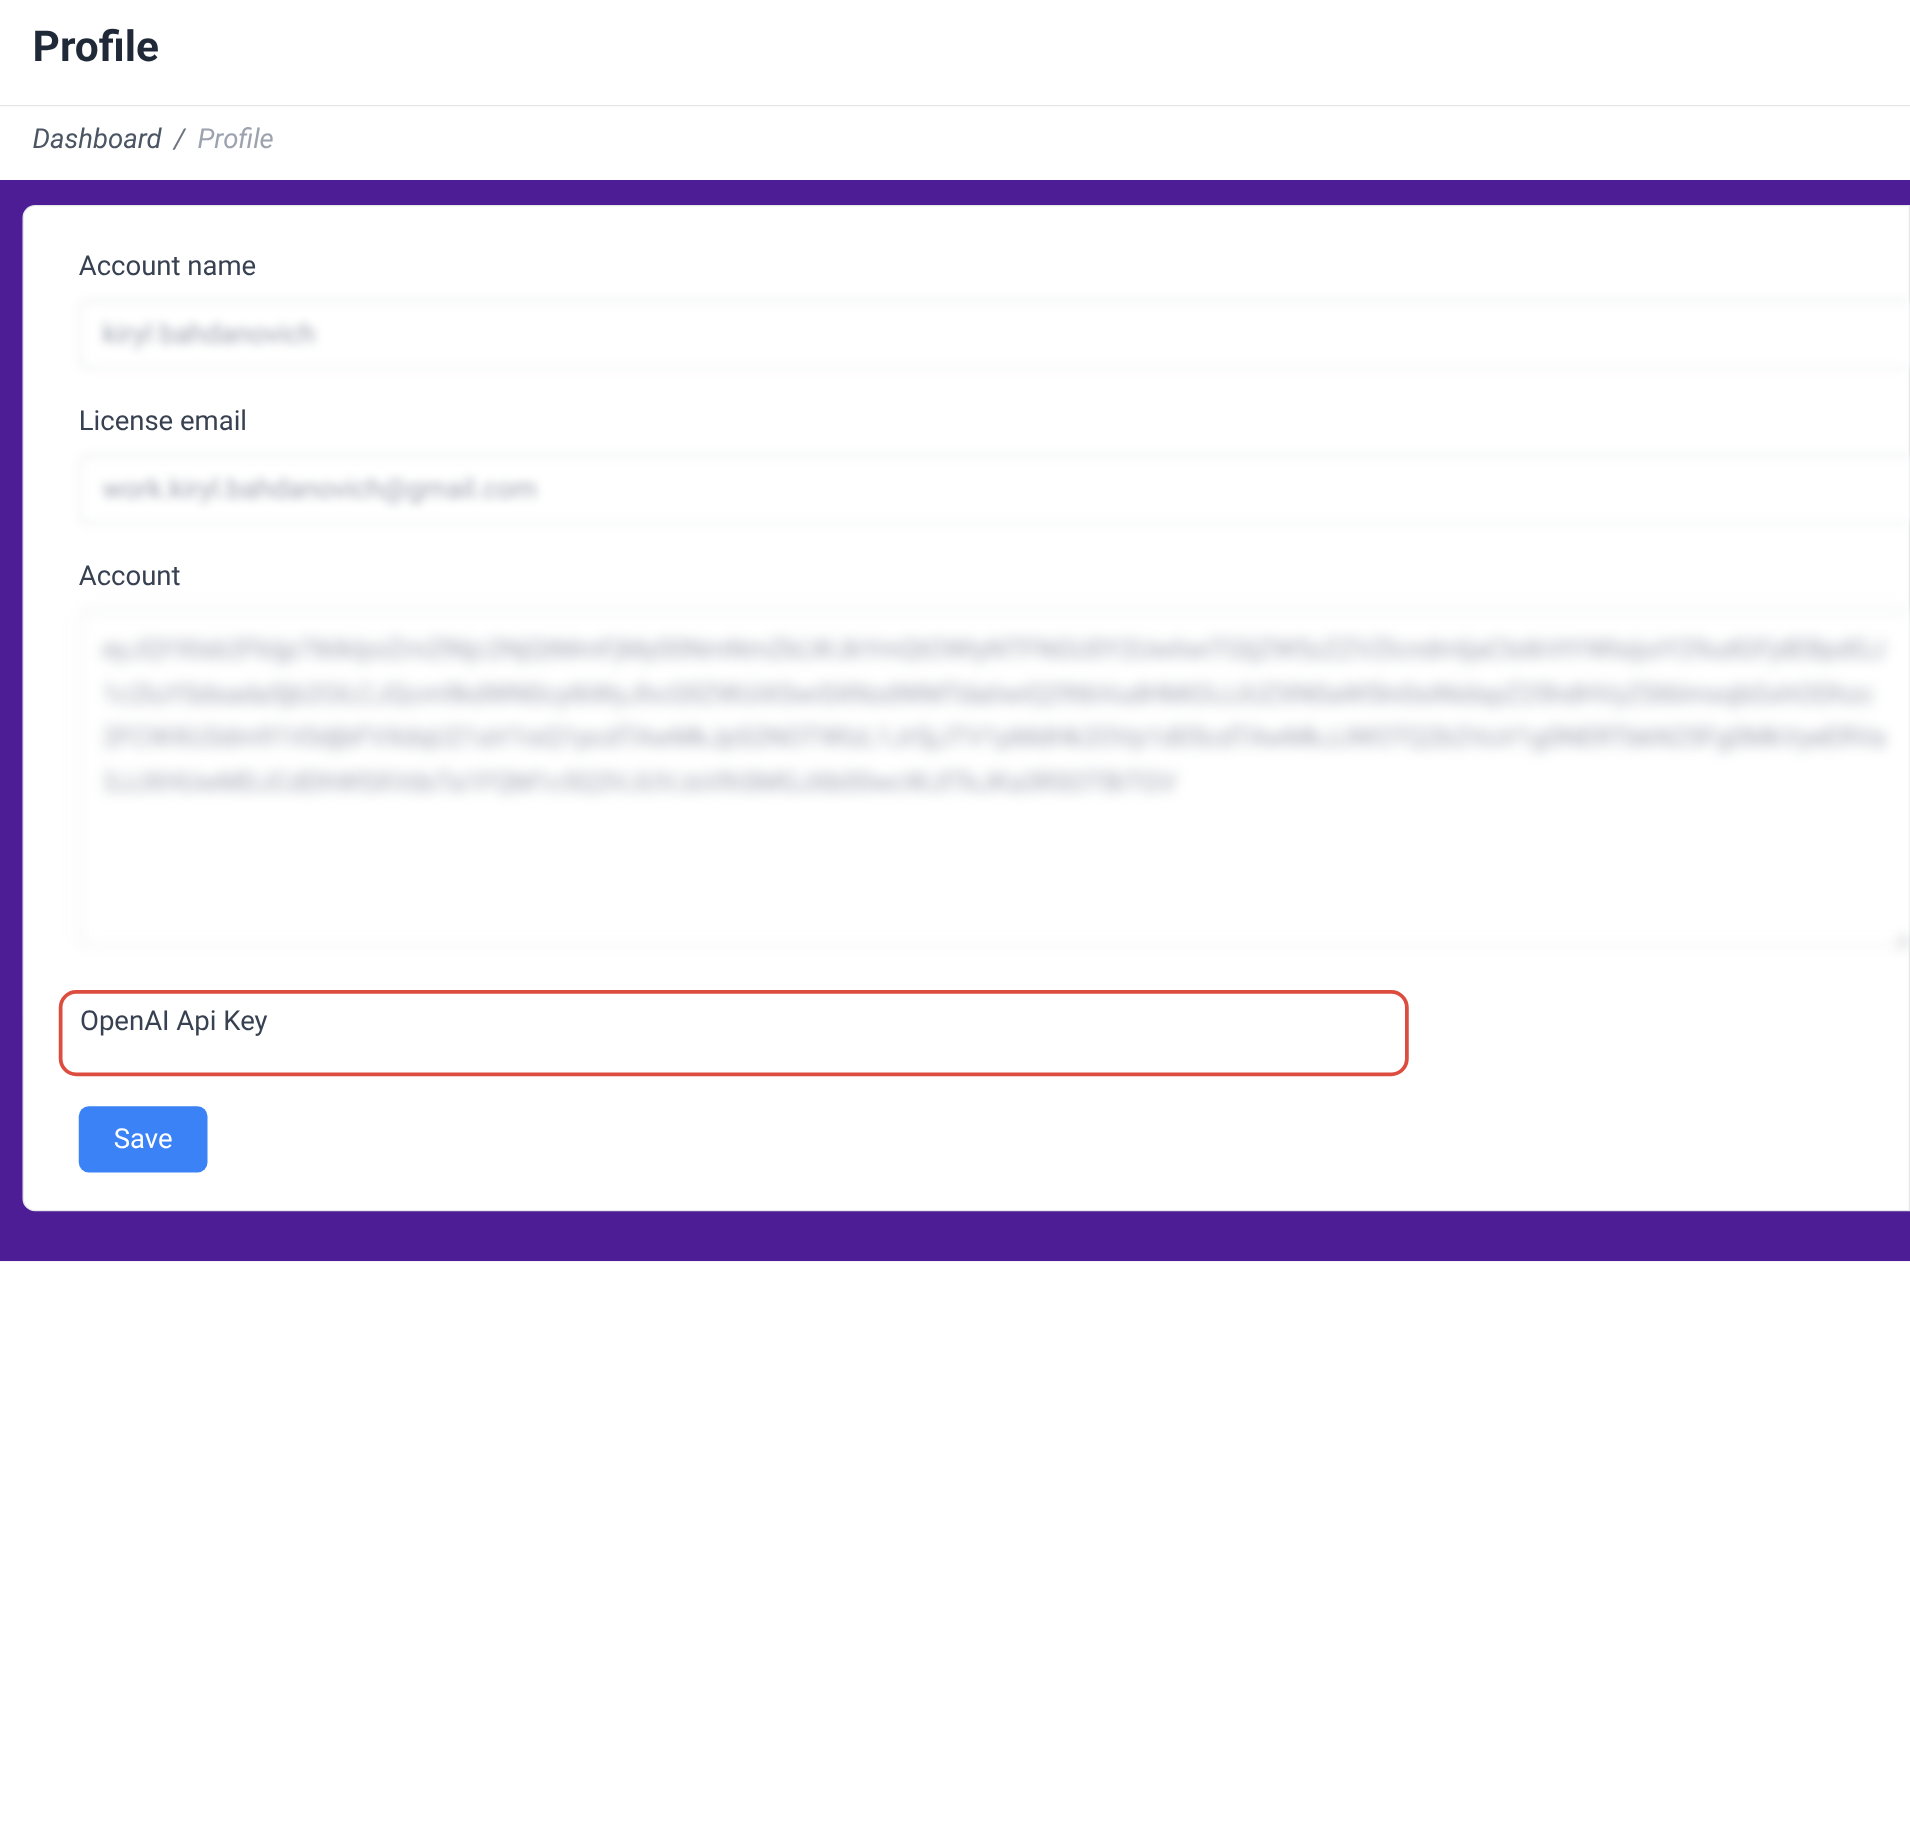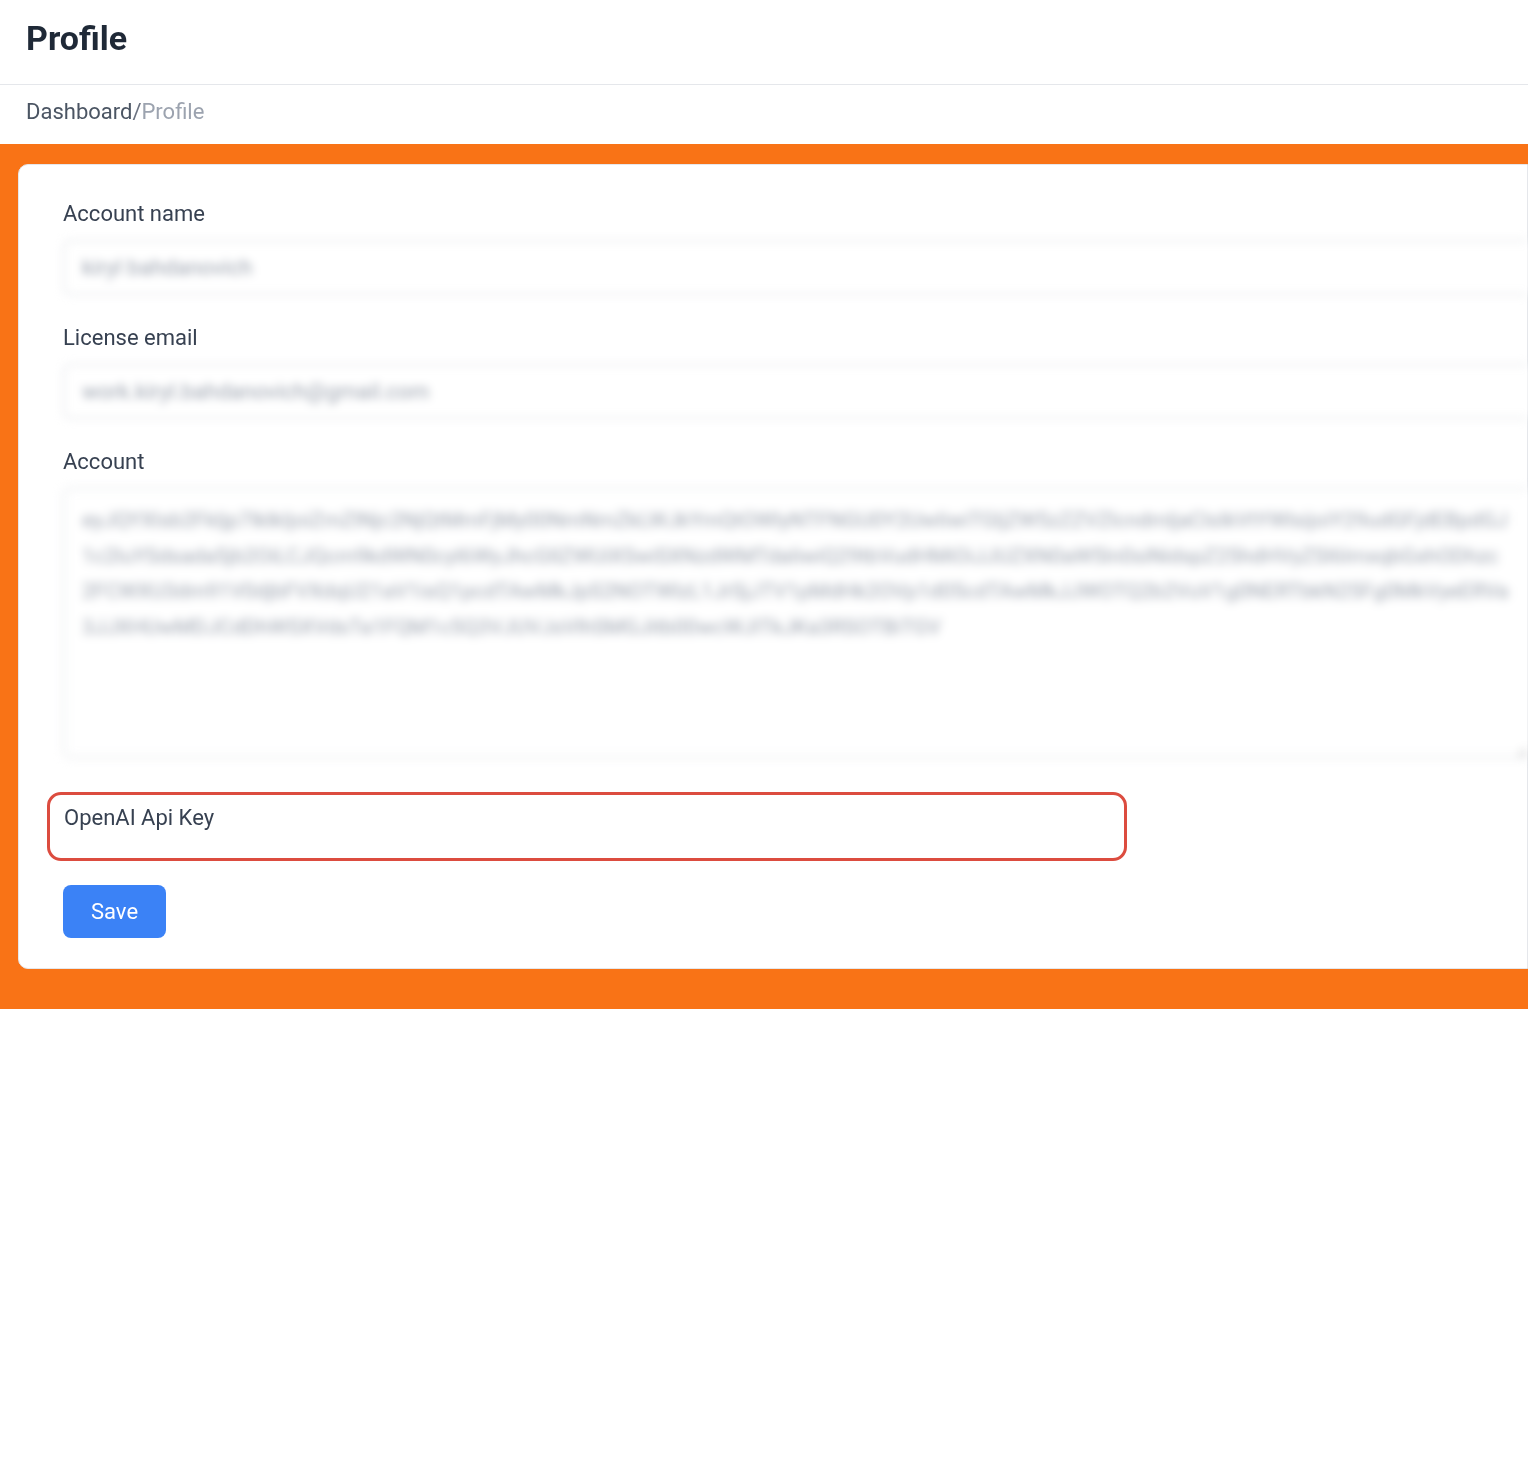--- a/index.html
+++ b/index.html
@@ -24,33 +24,35 @@
     .divider {
       border: none;
       border-top: 1px solid #e5e7eb;
     }
     .breadcrumb {
       padding: 14px 26px 20px 26px;
       font-size: 22px;
       color: #4b5563;
       display: flex;
       align-items: center;
+      gap: 10px;
+      font-style: italic;
     }
     .breadcrumb-link {
       color: #4b5563;
       text-decoration: none;
     }
     .breadcrumb-sep {
       color: #6b7280;
     }
     .breadcrumb-current {
       color: #9ca3af;
     }
     .content-area {
-      background: #f97316;
+      background: #4c1d95;
       padding: 20px 0 40px 18px;
     }
     .card {
       background: #ffffff;
       border: 1px solid #e5e7eb;
       border-top-left-radius: 10px;
       border-bottom-left-radius: 10px;
       padding: 36px 0 30px 44px;
     }
     .field-group {

